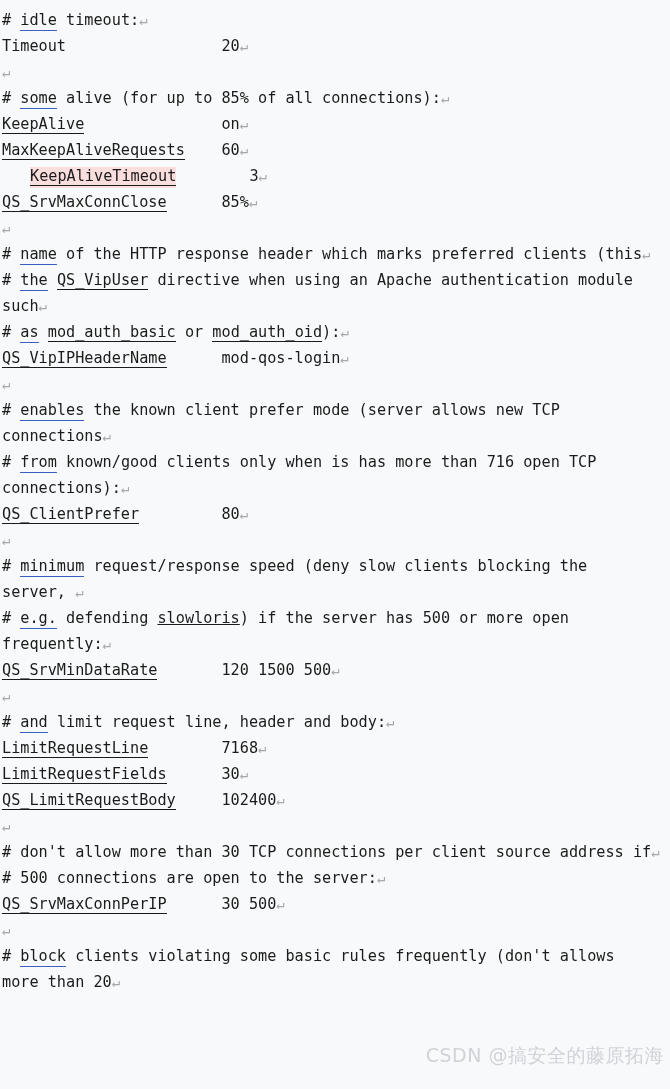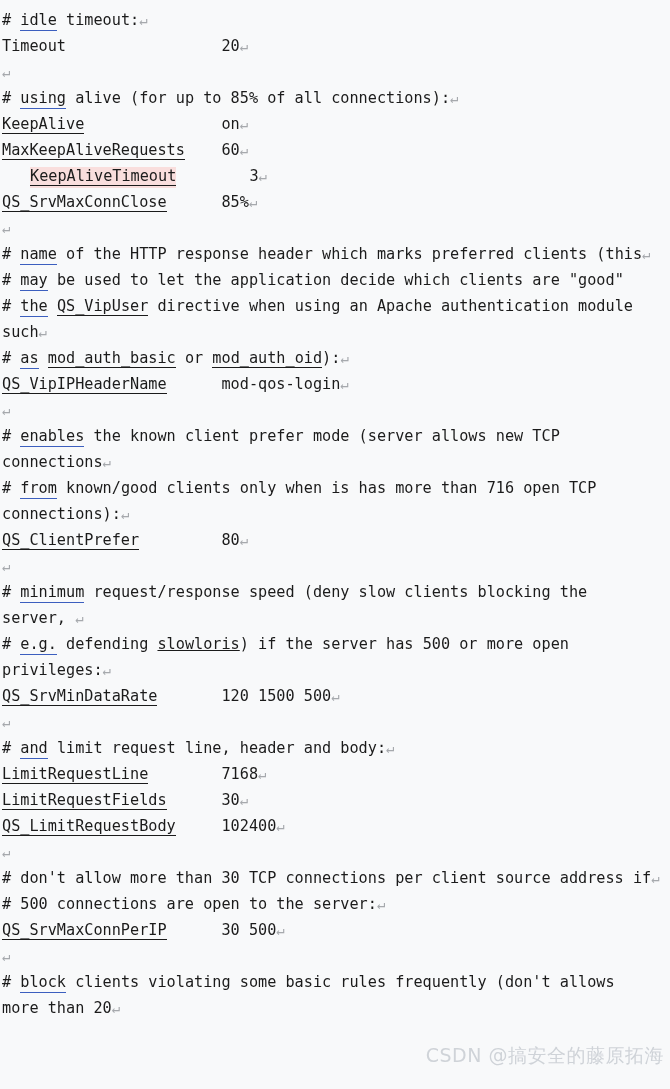--- a/index.html
+++ b/index.html
@@ -99,43 +99,42 @@
 </style>
 <style>.sq.no-solid::after{display:none;}</style></head>
 <body>
 
 <div id="doc">
   <div id="lines-container">
       <div class="line clip-top"><span class="cr">↵</span></div>
       <div class="line"><span class="plain"># </span><span class="kw">idle</span><span class="plain"> timeout:</span><span class="cr">↵</span></div>
       <div class="line"><span class="plain">Timeout</span><span class="plain">                 20</span><span class="cr">↵</span></div>
       <div class="line"><span class="cr">↵</span></div>
-      <div class="line"><span class="plain"># </span><span class="kw">using</span><span class="plain"> alive (for up to 85% of all connections):</span><span class="cr">↵</span></div>
+      <div class="line"><span class="plain"># </span><span class="kw">some</span><span class="plain"> alive (for up to 85% of all connections):</span><span class="cr">↵</span></div>
       <div class="line"><span class="sq">KeepAlive</span><span class="plain">               on</span><span class="cr">↵</span></div>
       <div class="line"><span class="sq">MaxKeepAliveRequests</span><span class="plain">    60</span><span class="cr">↵</span></div>
       <div class="line"><span class="sq hl">KeepAliveTimeout</span><span class="plain">        3</span><span class="cr">↵</span></div>
       <div class="line"><span class="sq">QS_SrvMaxConnClose</span><span class="plain">      85%</span><span class="cr">↵</span></div>
       <div class="line"><span class="cr">↵</span></div>
       <div class="line"><span class="plain"># </span><span class="kw">name</span><span class="plain"> of the HTTP response header which marks preferred clients (this</span><span class="cr">↵</span></div>
-      <div class="line"><span class="plain"># </span><span class="kw">may</span><span class="plain"> be used to let the application decide which clients are "good"</span></div>
       <div class="line"><span class="plain"># </span><span class="kw">the</span><span class="plain"> </span><span class="sq">QS_VipUser</span><span class="plain"> directive when using an Apache authentication module</span></div>
       <div class="line"><span class="plain">such</span><span class="cr">↵</span></div>
       <div class="line"><span class="plain"># </span><span class="kw">as</span><span class="plain"> </span><span class="sq">mod_auth_basic</span><span class="plain"> or </span><span class="sq">mod_auth_oid</span><span class="plain">):</span><span class="cr">↵</span></div>
       <div class="line"><span class="sq">QS_VipIPHeaderName</span><span class="plain">      mod-qos-login</span><span class="cr">↵</span></div>
       <div class="line"><span class="cr">↵</span></div>
       <div class="line"><span class="plain"># </span><span class="kw">enables</span><span class="plain"> the known client prefer mode (server allows new TCP</span></div>
       <div class="line"><span class="plain">connections</span><span class="cr">↵</span></div>
       <div class="line"><span class="plain"># </span><span class="kw">from</span><span class="plain"> known/good clients only when is has more than 716 open TCP</span></div>
       <div class="line"><span class="plain">connections):</span><span class="cr">↵</span></div>
       <div class="line"><span class="sq">QS_ClientPrefer</span><span class="plain">         80</span><span class="cr">↵</span></div>
       <div class="line"><span class="cr">↵</span></div>
       <div class="line"><span class="plain"># </span><span class="kw">minimum</span><span class="plain"> request/response speed (deny slow clients blocking the</span></div>
       <div class="line"><span class="plain">server, </span><span class="cr">↵</span></div>
       <div class="line"><span class="plain"># </span><span class="kw">e.g.</span><span class="plain"> defending </span><span class="sq no-solid" style="padding-bottom: 3px; text-decoration: underline;">slowloris</span><span class="plain">) if the server has 500 or more open</span></div>
-      <div class="line"><span class="plain">privileges:</span><span class="cr">↵</span></div>
+      <div class="line"><span class="plain">frequently:</span><span class="cr">↵</span></div>
       <div class="line"><span class="sq">QS_SrvMinDataRate</span><span class="plain">       120 1500 500</span><span class="cr">↵</span></div>
       <div class="line"><span class="cr">↵</span></div>
       <div class="line"><span class="plain"># </span><span class="kw">and</span><span class="plain"> limit request line, header and body:</span><span class="cr">↵</span></div>
       <div class="line"><span class="sq">LimitRequestLine</span><span class="plain">        7168</span><span class="cr">↵</span></div>
       <div class="line"><span class="sq">LimitRequestFields</span><span class="plain">      30</span><span class="cr">↵</span></div>
       <div class="line"><span class="sq">QS_LimitRequestBody</span><span class="plain">     102400</span><span class="cr">↵</span></div>
       <div class="line"><span class="cr">↵</span></div>
       <div class="line"><span class="plain"># don't allow more than 30 TCP connections per client source address if</span><span class="cr">↵</span></div>
       <div class="line"><span class="plain"># 500 connections are open to the server:</span><span class="cr">↵</span></div>
       <div class="line"><span class="sq">QS_SrvMaxConnPerIP</span><span class="plain">      30 500</span><span class="cr">↵</span></div>

